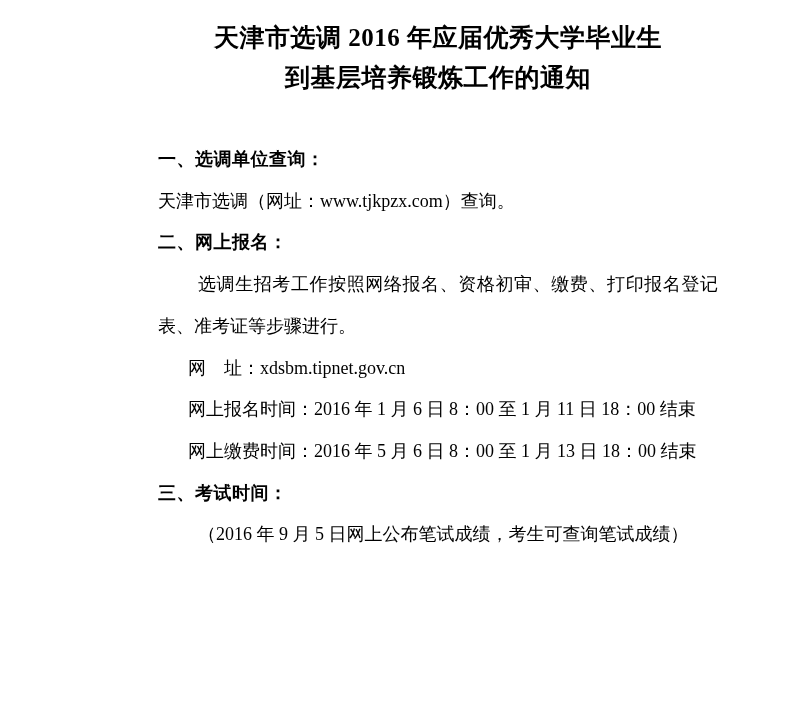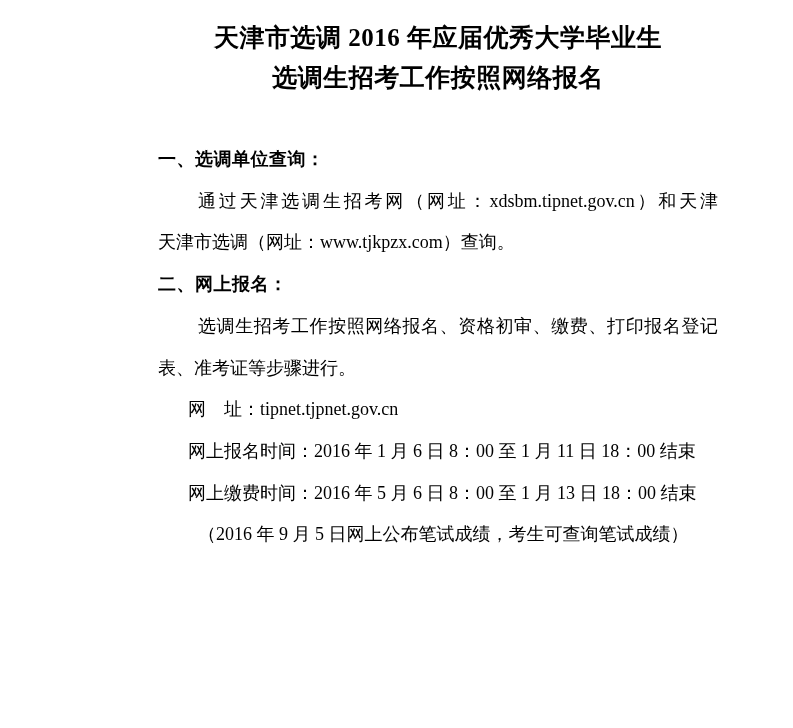--- a/index.html
+++ b/index.html
@@ -43,32 +43,32 @@
   }
   .afternoon { text-indent: 305px; } 
 </style>
 </head>
 <body>
 
 <div class="page">
 
   <h1 class="title">
     <span class="title-line">天津市选调 2016 年应届优秀大学毕业生</span>
-    <span class="title-line">选调生招考工作按照网络报名</span>
+    <span class="title-line">到基层培养锻炼工作的通知</span>
   </h1>
 
   <div class="doc-body">
 
     <p class="heading">一、选调单位查询：</p>
-    <p class="ind jfull">通过天津选调生招考网（网址：xdsbm.tipnet.gov.cn）和天津</p>
     <p>天津市选调（网址：www.tjkpzx.com）查询。</p>
 
     <p class="heading">二、网上报名：</p>
     <p class="ind jfull">选调生招考工作按照网络报名、资格初审、缴费、打印报名登记</p>
     <p>表、准考证等步骤进行。</p>
-    <p class="ind-sm">网　址：tipnet.tjpnet.gov.cn</p>
+    <p class="ind-sm">网　址：xdsbm.tipnet.gov.cn</p>
     <p class="ind-sm">网上报名时间：2016 年 1 月 6 日 8：00 至 1 月 11 日 18：00 结束</p>
     <p class="ind-sm">网上缴费时间：2016 年 5 月 6 日 8：00 至 1 月 13 日 18：00 结束</p>
 
+    <p class="heading">三、考试时间：</p>
     <p class="ind">（2016 年 9 月 5 日网上公布笔试成绩，考生可查询笔试成绩）</p>
 
   </div>
 </div>
 
 </body></html>

